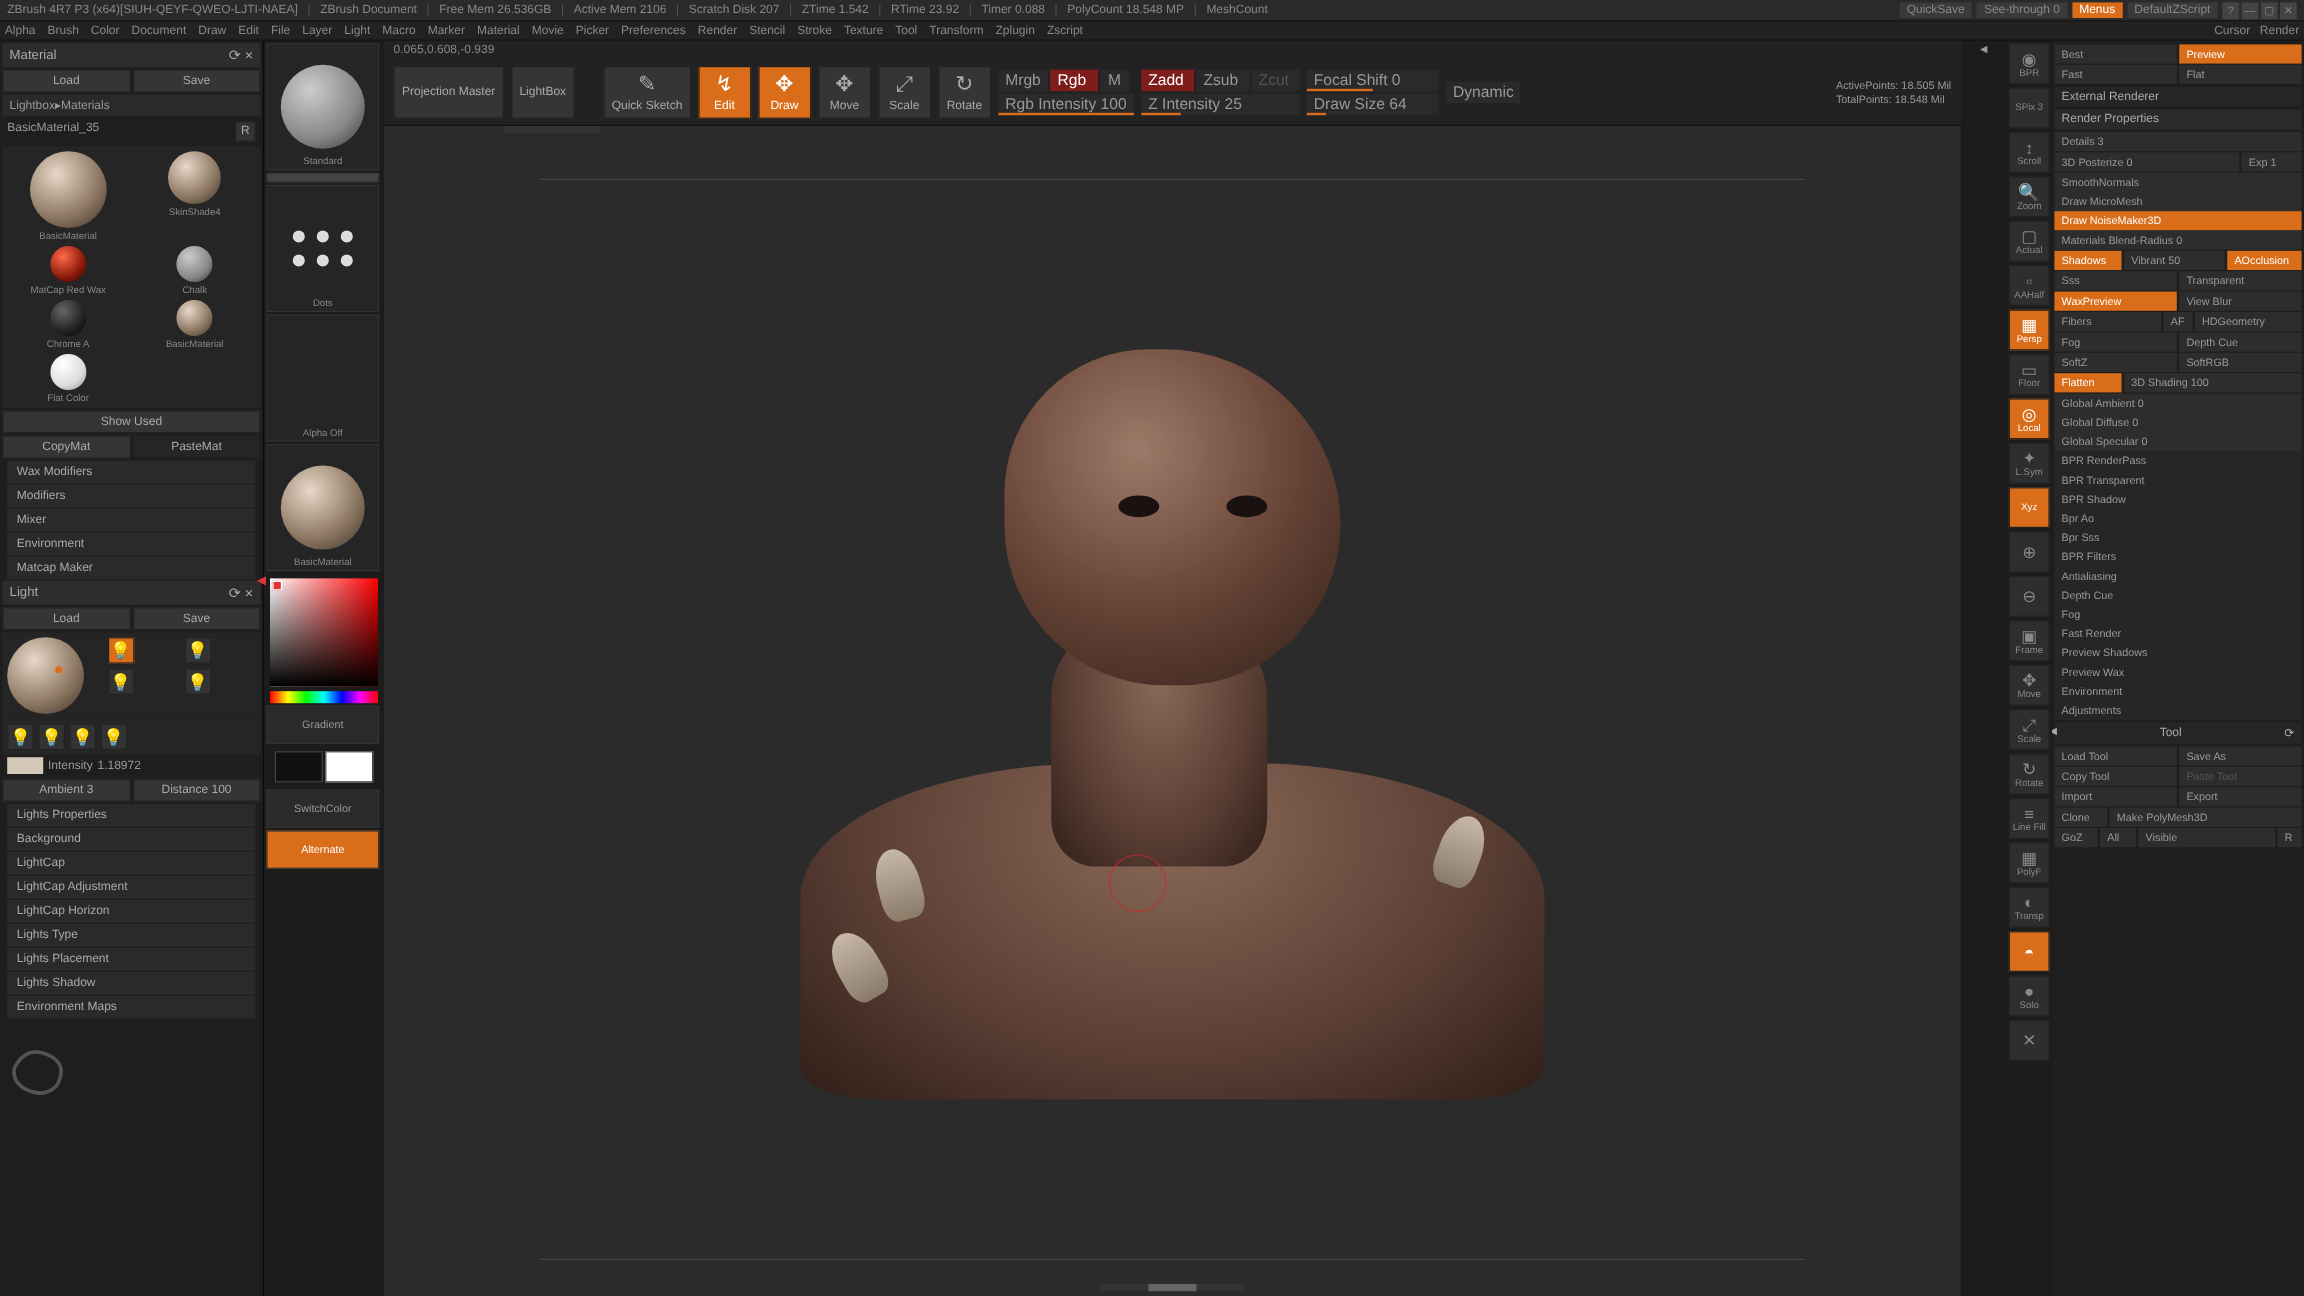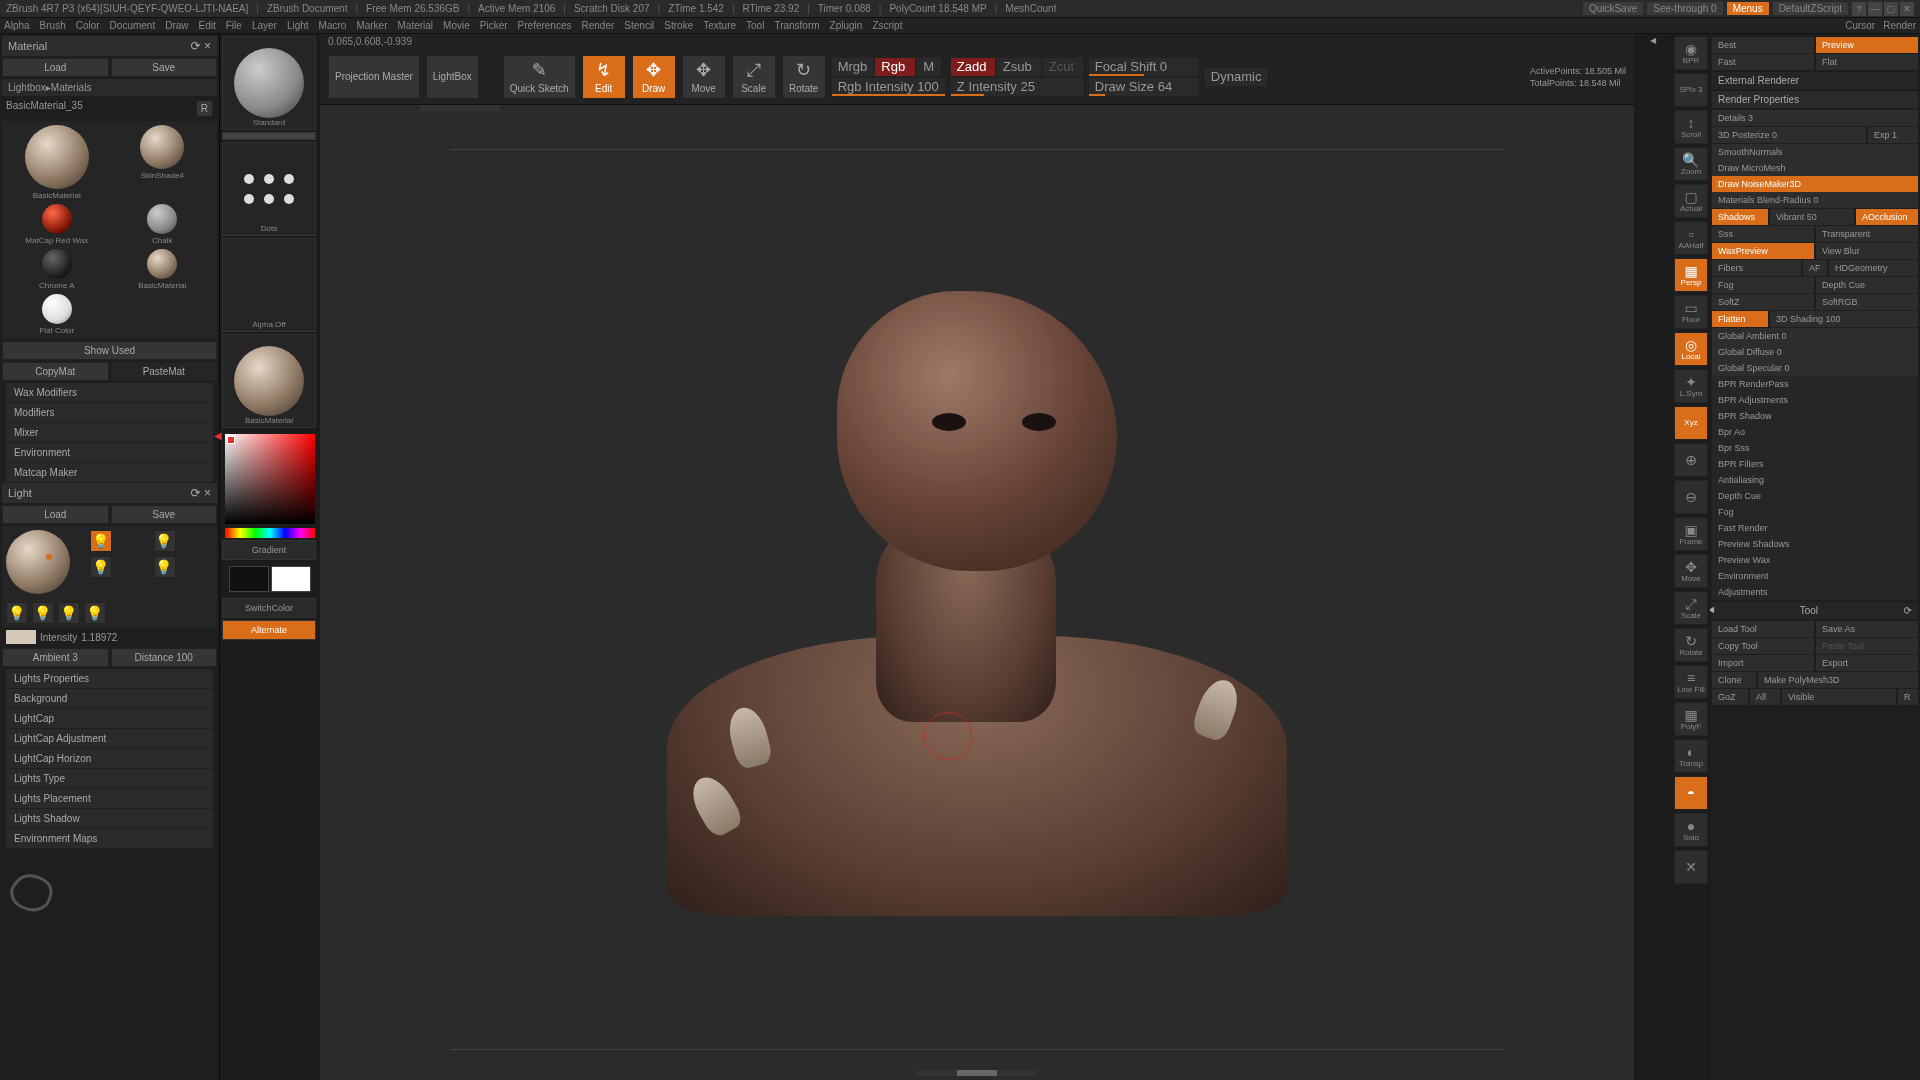--- a/index.html
+++ b/index.html
@@ -33,22 +33,22 @@
 .sphere.gray{background:radial-gradient(circle at 35% 30%,#ccc,#888 60%,#333)}
 .mat-label{font-size:8px;color:#888}
 .section-item{background:#2a2a2a;padding:4px 8px;font-size:10px;color:#aaa;margin:1px 4px;cursor:pointer}
 .light-grid{display:grid;grid-template-columns:80px 1fr 1fr;gap:4px;padding:4px;background:#252525;align-items:center}
 .light-grid .sphere{grid-row:span 3}
 .bulb{width:22px;height:22px;background:#333;border:1px solid #222;display:flex;align-items:center;justify-content:center;font-size:14px;color:#888;cursor:pointer}
 .bulb.on{background:#d96d1a;color:#fff}
 .slider-row{display:flex;align-items:center;padding:2px 4px;gap:4px;font-size:10px;position:relative}
 .logo{width:60px;height:60px;margin:10px auto;opacity:0.5}
 .tool-col{width:100px;background:#1c1c1c;display:flex;flex-direction:column;padding:2px;gap:2px}
-.tool-slot{width:94px;height:94px;background:#252525;border:1px solid #333;display:flex;flex-direction:column;align-items:center;justify-content:center;position:relative}
-.tool-slot.sm{height:20px;font-size:9px;justify-content:center;background:#2a2a2a}
+.tool-slot{width:94px;height:106px;background:#252525;border:1px solid #333;display:flex;flex-direction:column;align-items:center;justify-content:center;position:relative}
+.tool-slot.sm{height:32px;font-size:9px;justify-content:center;background:#2a2a2a}
 .tool-slot .sphere{width:70px;height:70px}
 .tool-slot .lbl{position:absolute;bottom:2px;font-size:8px;color:#888}
 .dots{display:grid;grid-template-columns:repeat(3,1fr);gap:10px;padding:16px}
 .dots .d{width:10px;height:10px;border-radius:50%;background:#ddd}
 .colorpick{width:90px;height:90px;background:linear-gradient(to bottom,transparent,#000),linear-gradient(to right,#fff,red);position:relative;margin:4px auto}
 .huebar{width:90px;height:10px;background:linear-gradient(to right,red,yellow,lime,cyan,blue,magenta,red);margin:0 auto}
 .swatch-row{display:flex;gap:2px;justify-content:center;margin:4px 0}
 .swatch{width:40px;height:26px;border:1px solid #444}
 .center{flex:1;background:#2b2b2b;position:relative;display:flex;flex-direction:column}
 .toolbar{height:56px;background:#222;display:flex;align-items:center;padding:4px 8px;gap:6px;border-bottom:1px solid #111}
@@ -537,21 +537,21 @@
     </div>
     <div class="prop-row">
       <div class="prop orange" style="flex:0 0 56px">Flatten</div>
       <div class="prop">3D Shading 100</div>
     </div>
     <div class="prop">Global Ambient 0</div>
     <div class="prop">Global Diffuse 0</div>
     <div class="prop">Global Specular 0</div>
     <div id="rsections">
         <div class="prop" style="background: rgb(38, 38, 38);">BPR RenderPass</div>
-        <div class="prop" style="background: rgb(38, 38, 38);">BPR Adjustments</div>
+        <div class="prop" style="background: rgb(38, 38, 38);">BPR Transparent</div>
         <div class="prop" style="background: rgb(38, 38, 38);">BPR Shadow</div>
         <div class="prop" style="background: rgb(38, 38, 38);">Bpr Ao</div>
         <div class="prop" style="background: rgb(38, 38, 38);">Bpr Sss</div>
         <div class="prop" style="background: rgb(38, 38, 38);">BPR Filters</div>
         <div class="prop" style="background: rgb(38, 38, 38);">Antialiasing</div>
         <div class="prop" style="background: rgb(38, 38, 38);">Depth Cue</div>
         <div class="prop" style="background: rgb(38, 38, 38);">Fog</div>
         <div class="prop" style="background: rgb(38, 38, 38);">Fast Render</div>
         <div class="prop" style="background: rgb(38, 38, 38);">Preview Shadows</div>
         <div class="prop" style="background: rgb(38, 38, 38);">Preview Wax</div>

